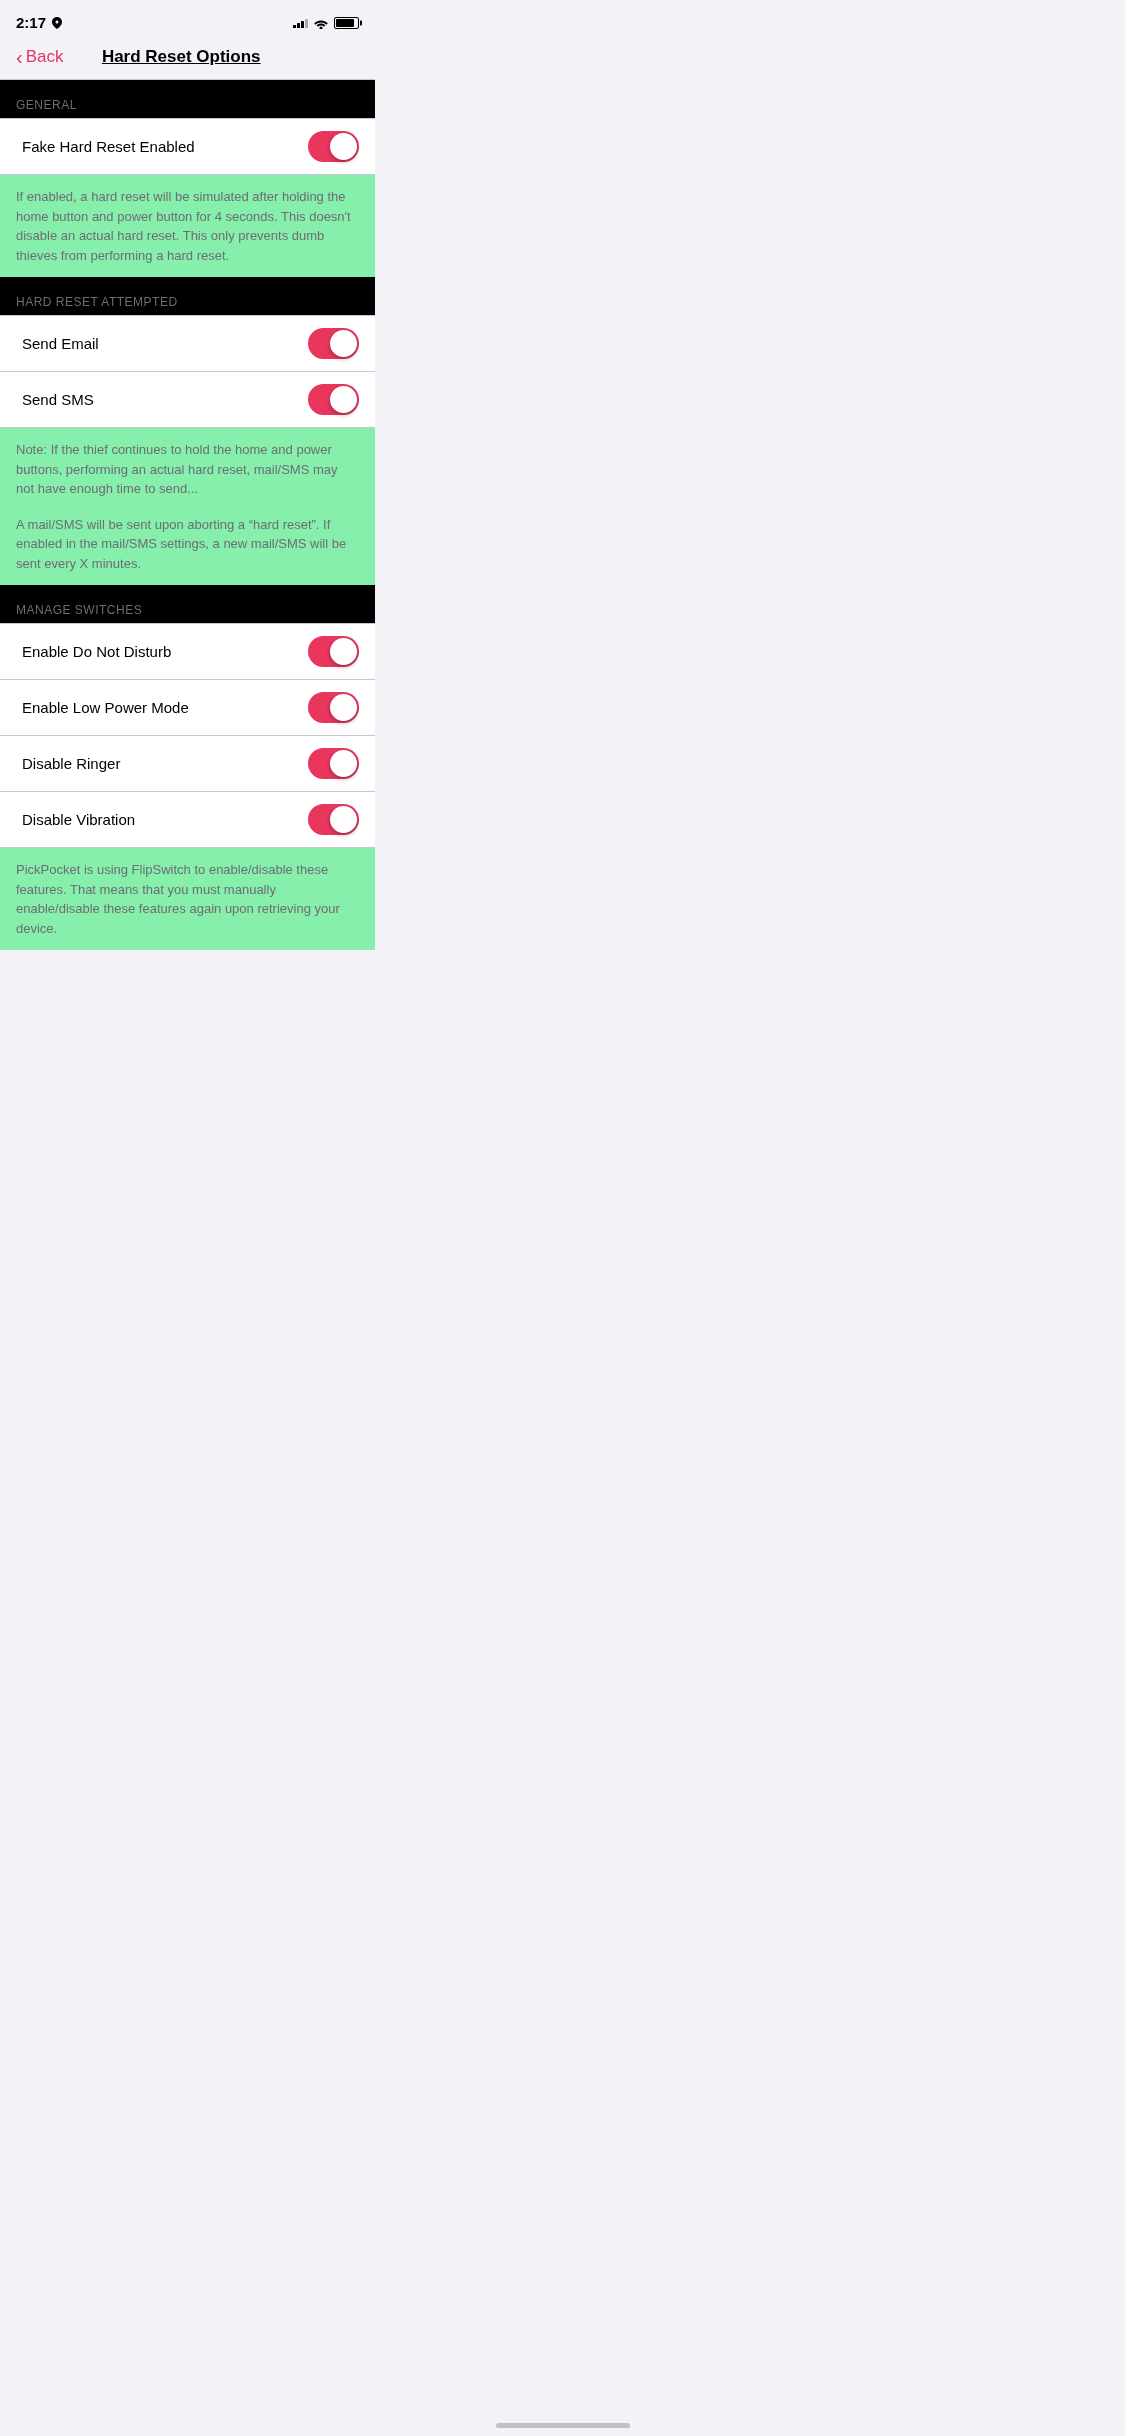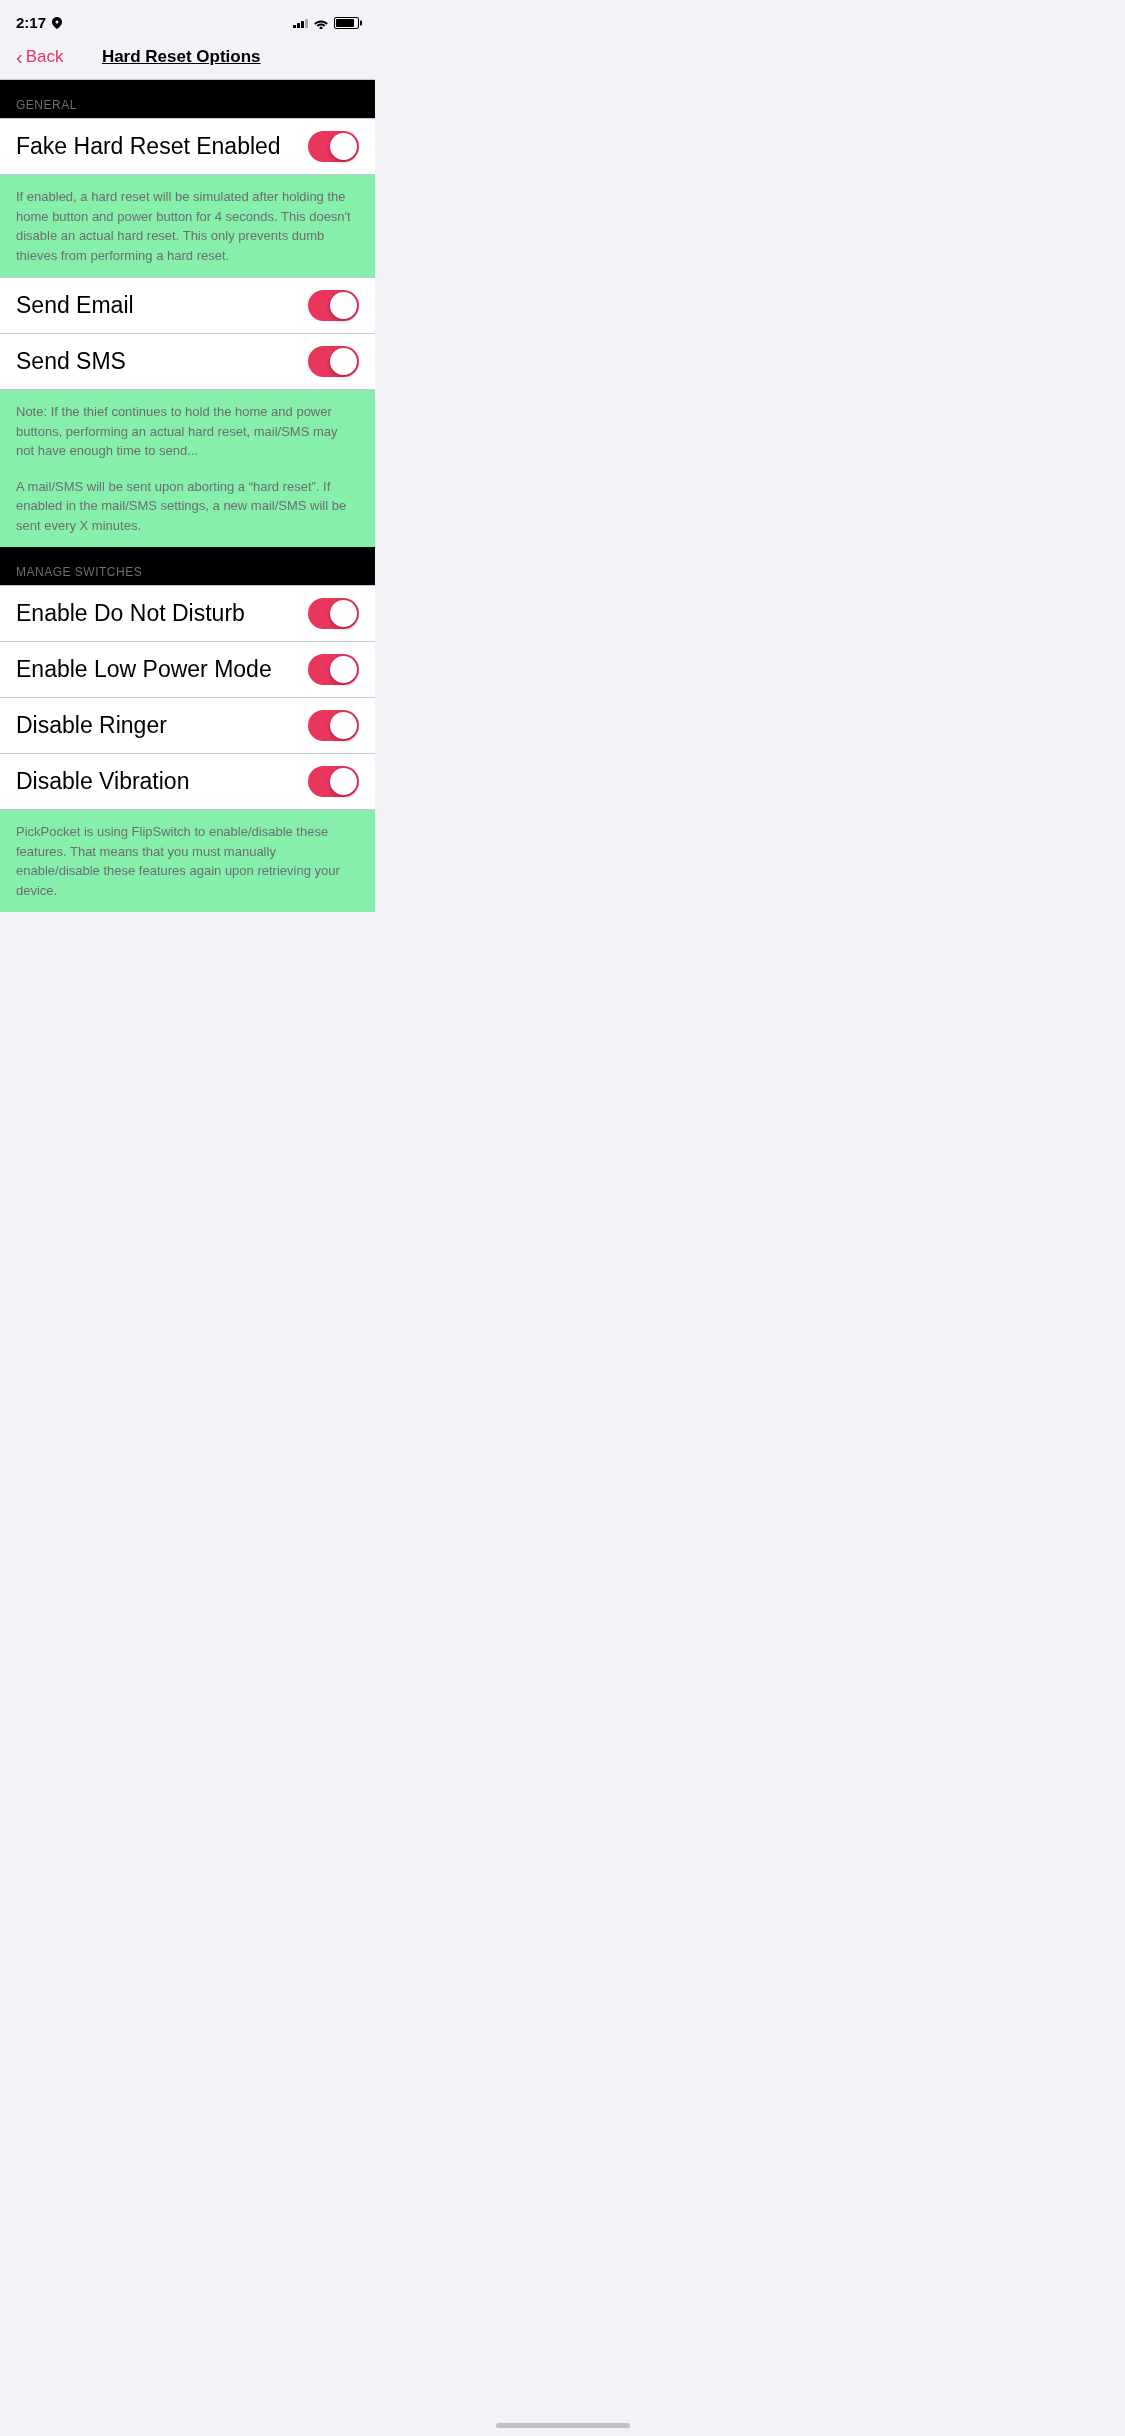--- a/index.html
+++ b/index.html
@@ -128,22 +128,23 @@
       padding: 12px 16px;
       background: #fff;
       border-bottom: 0.5px solid #c8c8cc;
       min-height: 44px;
     }
     .settings-row:last-child {
       border-bottom: none;
     }
 
     .row-label {
-      font-size: 23px;
+      font-size: 15px;
       color: #000;
+      margin-left: 6px;
     }
 
     
     .toggle {
       width: 51px;
       height: 31px;
       border-radius: 15.5px;
       position: relative;
       cursor: pointer;
       flex-shrink: 0;
@@ -229,20 +230,21 @@
   <div class="settings-group">
     <div class="settings-row">
       <span class="row-label">Fake Hard Reset Enabled</span>
       <div class="toggle on">
         <div class="toggle-knob"></div>
       </div>
     </div>
   </div>
   <div class="description-block">If enabled, a hard reset will be simulated after holding the home button and power button for 4 seconds. This doesn't disable an actual hard reset. This only prevents dumb thieves from performing a hard reset.</div>
 
+  <div class="section-header">HARD RESET ATTEMPTED</div>
   <div class="settings-group">
     <div class="settings-row">
       <span class="row-label">Send Email</span>
       <div class="toggle on">
         <div class="toggle-knob"></div>
       </div>
     </div>
     <div class="settings-row">
       <span class="row-label">Send SMS</span>
       <div class="toggle on">

